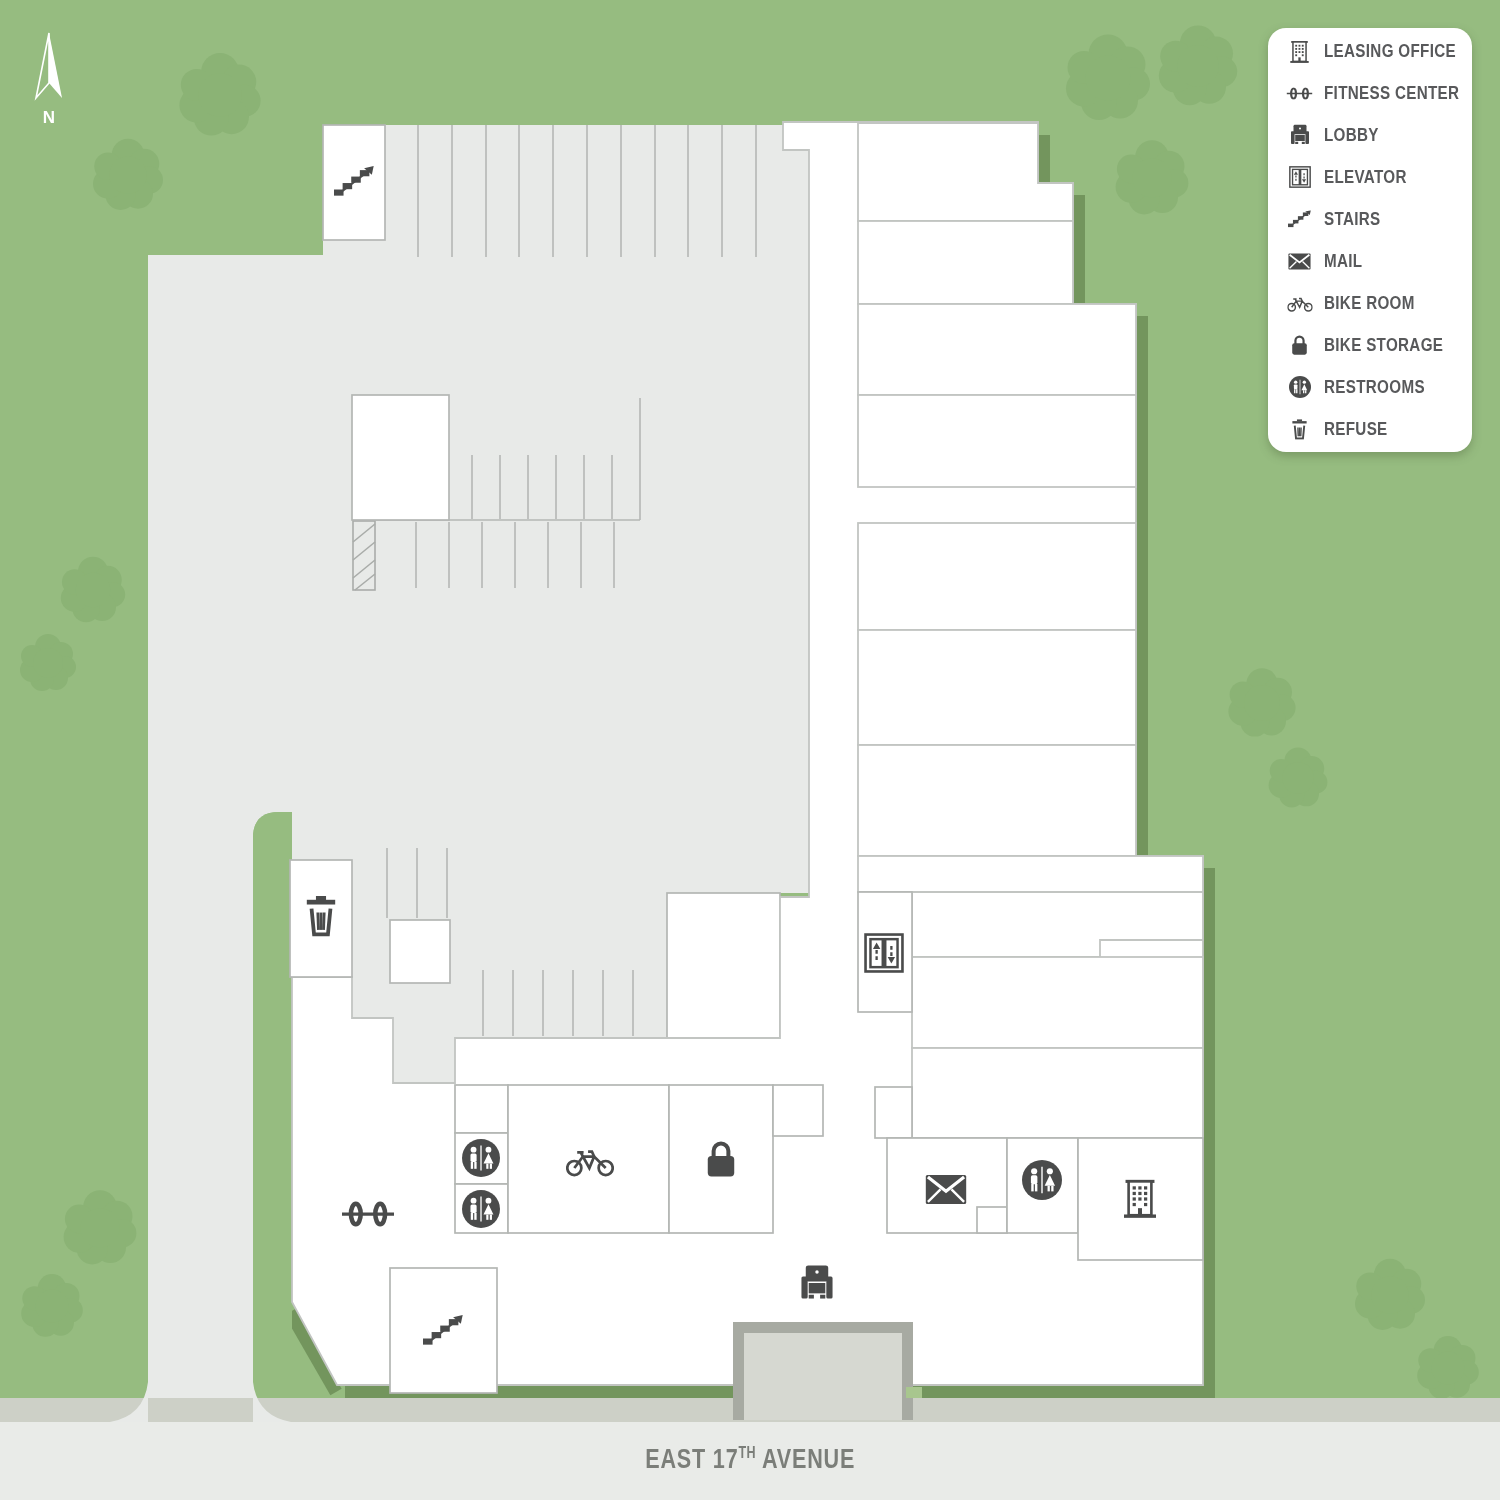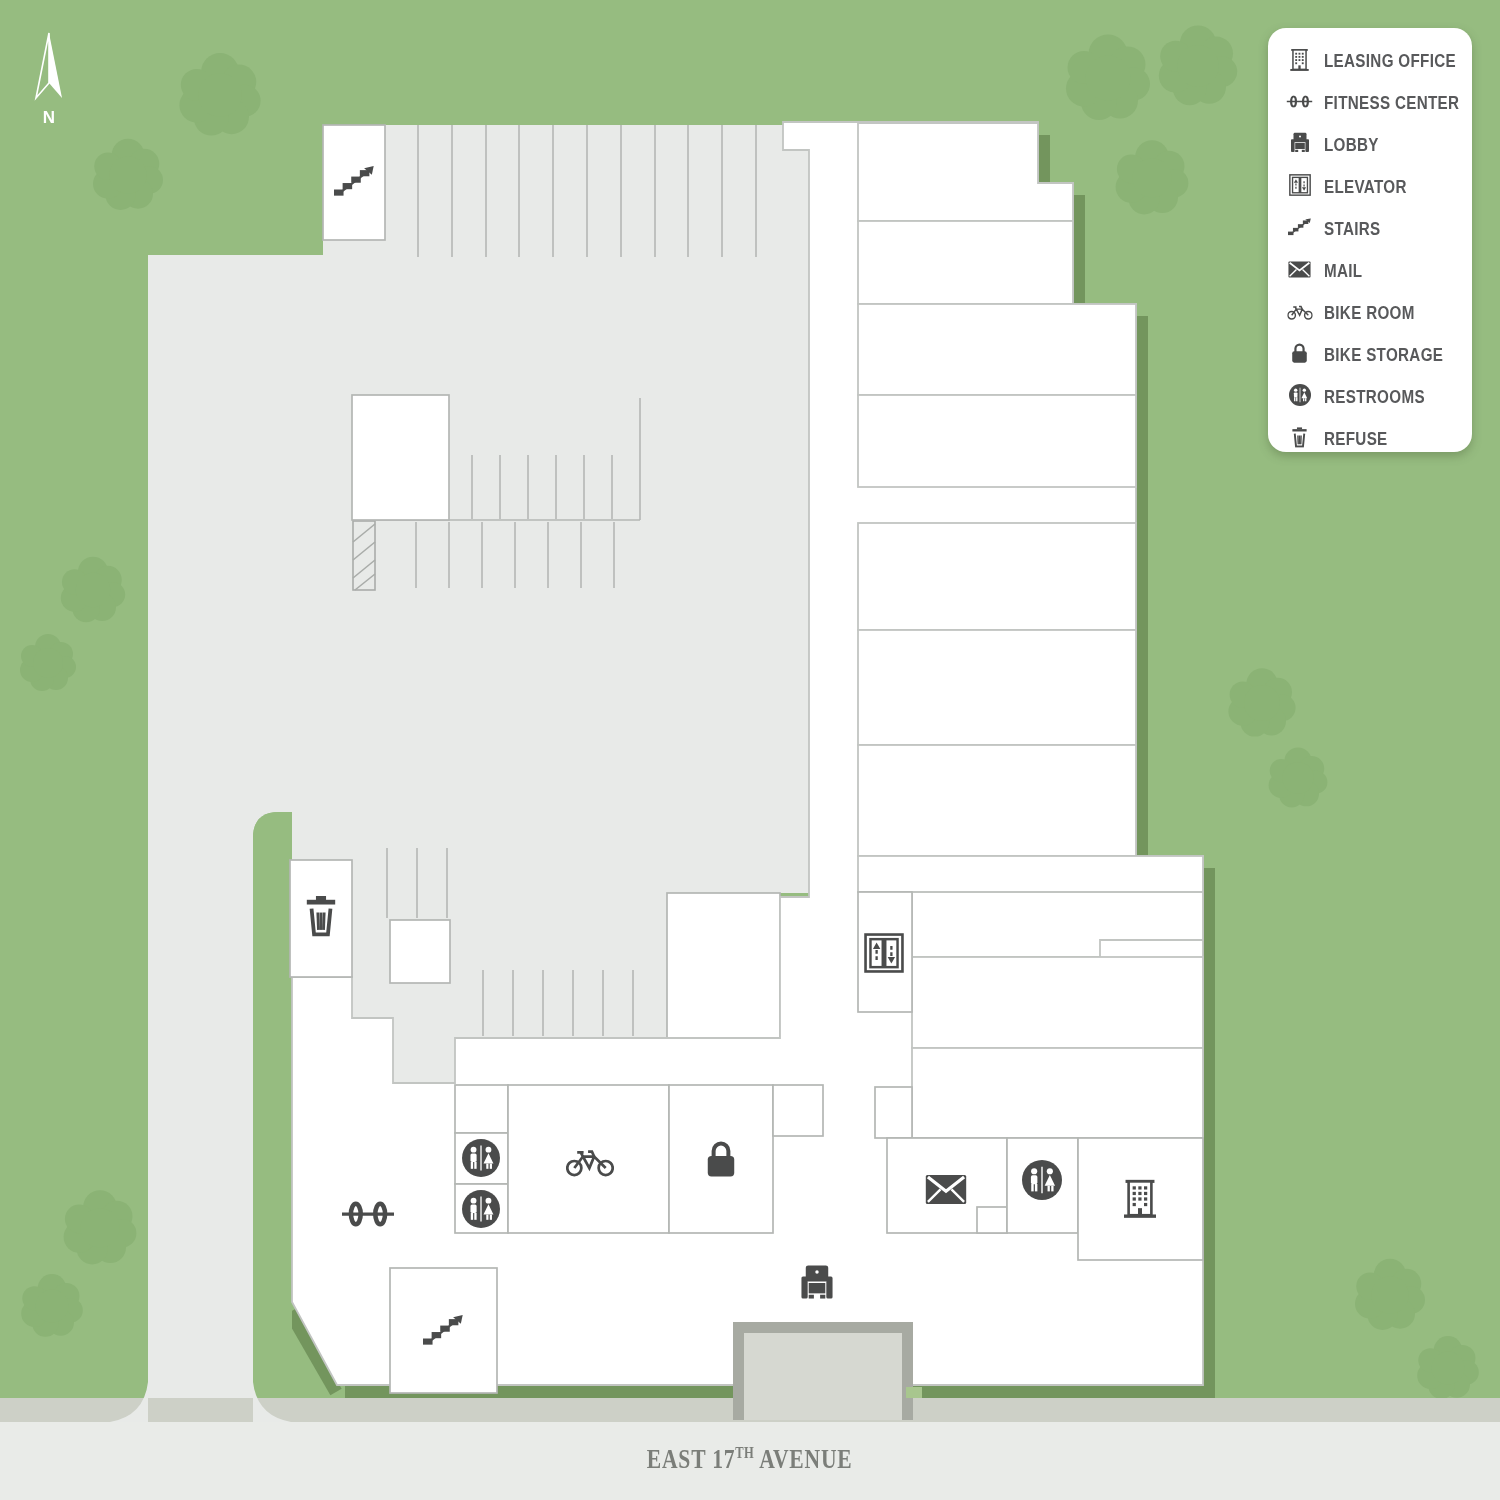--- a/index.html
+++ b/index.html
@@ -3,26 +3,26 @@
 <meta charset="utf-8">
 <style>
   html,body{margin:0;padding:0;background:#e9ebe8;}
   .stage{position:relative;width:1500px;height:1500px;overflow:hidden;
          font-family:"Liberation Sans",sans-serif;background:#96bc80;}
   .stage svg.map{position:absolute;left:0;top:0;}
   .legend{position:absolute;left:1268px;top:28px;width:204px;height:424px;
           background:#fff;border-radius:18px;box-shadow:0 4px 10px rgba(70,90,50,.35);
           display:flex;flex-direction:column;justify-content:center;
           padding:0 0 0 18px;box-sizing:border-box;}
-  .legend-row{display:flex;align-items:flex-end;height:42px;gap:11px;}
+  .legend-row{display:flex;align-items:center;height:42px;gap:11px;}
   .legend-ic{width:27px;height:26px;flex:0 0 27px;display:flex;align-items:center;justify-content:center;}
   .legend-label{font-size:19px;font-weight:bold;color:#58595b;letter-spacing:.4px;
           display:inline-block;transform:scaleX(.8);transform-origin:0 50%;white-space:nowrap;}
   .street-label{position:absolute;left:0;top:1444px;width:100%;text-align:center;
-          font-size:27px;font-weight:bold;color:#7b7e79;letter-spacing:1px;font-family:Liberation Serif, serif;}
+          font-size:27px;font-weight:bold;color:#7b7e79;letter-spacing:1px;}
   .street-label .cond{display:inline-block;transform:scaleX(.8);transform-origin:50% 50%;white-space:nowrap;}
   .street-label sup{font-size:.58em;vertical-align:super;letter-spacing:.5px;}
   .compass{position:absolute;left:26px;top:28px;width:46px;height:100px;}
   .compass text{font-family:"Liberation Sans",sans-serif;}
 </style>
 </head>
 <body>
 
 <div class="stage">
 

